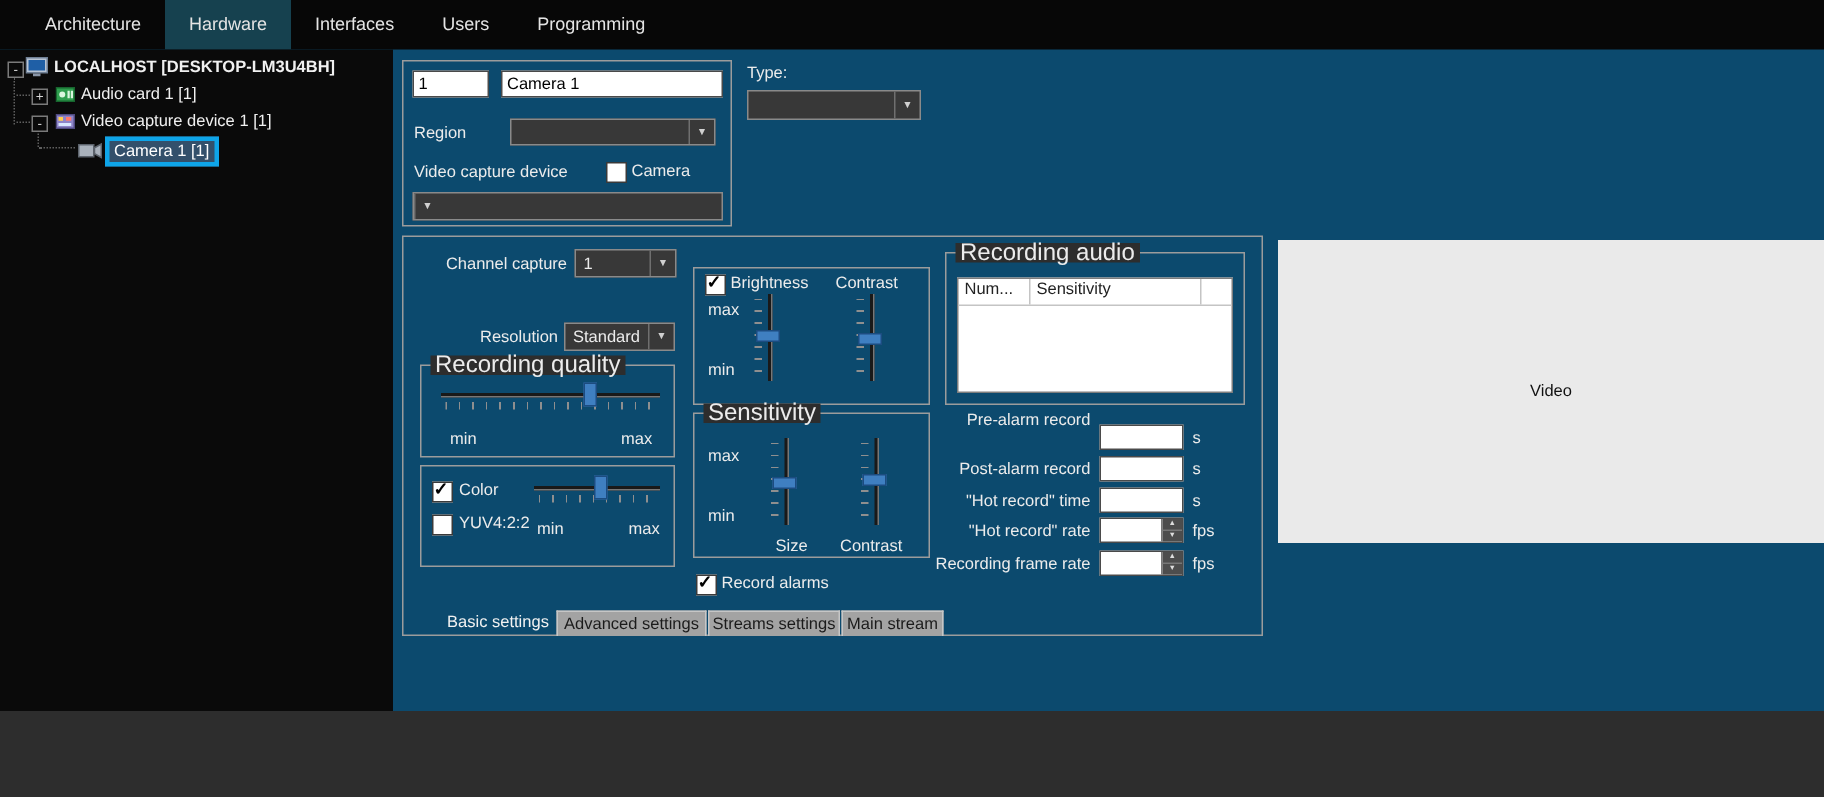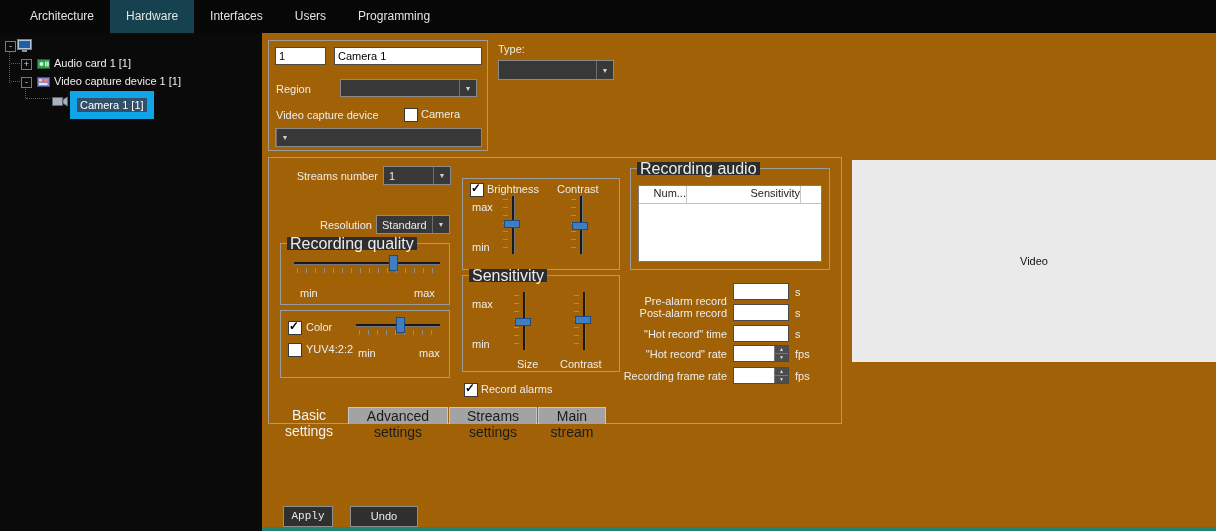--- a/index.html
+++ b/index.html
@@ -1,28 +1,28 @@
 <!DOCTYPE html>
 <html><head>
 <meta charset="utf-8">
 <style>
   html,body{margin:0;padding:0;background:#2d2d2d;}
   body{font-family:"Liberation Sans",sans-serif;}
-  .page{position:relative;width:1216px;height:531px;overflow:hidden;background:#a16207;}
+  .page{position:relative;width:1216px;height:474px;overflow:hidden;background:#0c4a6e;}
 
   
   .nav{position:absolute;left:0;top:0;width:1216px;height:33px;background:#070707;display:flex;align-items:stretch;padding-left:14px;box-sizing:border-box;}
   .nav-tab{color:#e4e4e4;font-size:12px;line-height:33px;padding:0 16px;cursor:default;white-space:nowrap;}
   .nav-tab.active{background:#16414f;}
 
   
   .tree{position:absolute;left:0;top:33px;width:262px;height:498px;background:#0a0a0a;}
   .titem{position:absolute;font-size:11px;color:#f0f0f0;line-height:14px;white-space:nowrap;}
   .titem.bold{font-weight:bold;}
-  .titem.selected{background:#33506b;border:7px solid #0ea5e9;padding:0 3px;color:#fff;}
+  .titem.selected{background:#33506b;border:3px solid #0ea5e9;padding:0 3px;color:#fff;}
   .expander{position:absolute;width:9px;height:9px;background:#0a0a0a;border:1px solid #7a7a7a;color:#d6d6d6;font-size:9px;line-height:8px;text-align:center;box-sizing:content-box;}
   .expander.minus::after{content:"-";}
   .expander.plus::after{content:"+";}
   .connector{position:absolute;}
   .connector.v{width:0;border-left:1px dotted #5f5f5f;}
   .connector.h{height:0;border-top:1px dotted #5f5f5f;}
   .ticon{position:absolute;}
 
   
   .gbox{position:absolute;border:1px solid #9c9c9c;box-sizing:border-box;}
@@ -54,26 +54,26 @@
   .hslider{position:absolute;}
   .hslider .track{position:absolute;left:0;right:0;top:6px;height:2px;background:#191919;border-bottom:1px solid #777;}
   .hslider .ticks{position:absolute;left:3px;right:3px;top:12px;height:5px;background-image:repeating-linear-gradient(to right,#8f8f8f 0,#8f8f8f 1px,transparent 1px,transparent 9px);}
   .hslider .thumb{position:absolute;top:-1px;width:9px;height:16px;background:#3f7fc1;border:1px solid #1c4c80;box-sizing:border-box;}
   .vslider{position:absolute;width:20px;}
   .vslider .track{position:absolute;top:0;bottom:0;left:9px;width:2px;background:#191919;border-right:1px solid #777;}
   .vslider .ticks{position:absolute;top:3px;bottom:3px;left:0;width:5px;background-image:repeating-linear-gradient(to bottom,#8f8f8f 0,#8f8f8f 1px,transparent 1px,transparent 8px);}
   .vslider .thumb{position:absolute;left:1px;width:16px;height:8px;background:#3f7fc1;border:1px solid #1c4c80;box-sizing:border-box;}
 
   
-  .rec-table{position:absolute;background:#fff;border:1px solid #7d7d7d;box-sizing:border-box;text-align:right;}
+  .rec-table{position:absolute;background:#fff;border:1px solid #7d7d7d;box-sizing:border-box;}
   .rec-head{display:flex;height:17px;border-bottom:1px solid #c4c4c4;font-size:11px;color:#222;}
   .rec-col{padding:1px 0 0 4px;border-right:1px solid #c4c4c4;box-sizing:border-box;white-space:nowrap;overflow:hidden;}
 
   
-  .tab{position:absolute;height:17px;line-height:16px;font-size:14px;text-align:center;box-sizing:border-box;cursor:default;}
+  .tab{position:absolute;height:17px;line-height:16px;font-size:11px;text-align:center;box-sizing:border-box;cursor:default;margin-left:23px;}
   .tab.inactive{background:#a3a3a3;color:#1b1b1b;border:1px solid #c6c6c6;border-bottom:none;}
   .tab.active{color:#f2f2f2;}
 
   .videopanel{position:absolute;background:#eaeaea;display:flex;align-items:center;justify-content:center;font-size:11px;color:#111;}
 
   .btn{position:absolute;background:#2f2f2f;border:1px solid #8f8f8f;color:#ececec;font-size:11px;text-align:center;line-height:18px;box-sizing:border-box;cursor:default;}
 
   .teal{position:absolute;background:#1e8573;}
 </style>
 </head>
@@ -97,20 +97,21 @@
     <div class="connector h" style="left:26px;top:65px;width:24px;"></div>
 
     <div class="expander minus" style="left:5px;top:8px;"></div>
     <span class="ticon" style="left:17px;top:5px;">
       <svg width="16" height="13" viewBox="0 0 16 13">
           <rect x="0.5" y="0.5" width="14" height="10" fill="#b8c4d4" stroke="#6f7f94"></rect>
           <rect x="2" y="2" width="11" height="7" fill="#1f5fa6"></rect>
           <rect x="5" y="11" width="5" height="2" fill="#8a96a8"></rect>
         </svg>
     </span>
+    <div class="titem bold" style="left:36px;top:5px;">LOCALHOST [DESKTOP-LM3U4BH]</div>
 
     <div class="expander plus" style="left:21px;top:26px;"></div>
     <span class="ticon" style="left:37px;top:23px;">
       <svg width="13" height="12" viewBox="0 0 13 12">
           <rect x="0.5" y="1.5" width="12" height="9" fill="#2f9e4e" stroke="#17652e"></rect>
           <circle cx="4.5" cy="6" r="2" fill="#d9f7de"></circle>
           <rect x="8" y="3.5" width="1.5" height="5" fill="#d9f7de"></rect>
           <rect x="10.2" y="3.5" width="1.5" height="5" fill="#d9f7de"></rect>
         </svg>
     </span>
@@ -156,21 +157,21 @@
   </div>
 
   <div class="lbl" style="left:498px;top:42px;">Type:</div>
   <div class="select" style="left:498px;top:60px;width:116px;height:20px;">
     <span class="val"></span>
     <span class="arr"></span>
   </div>
 
   <div class="gbox" style="left:268px;top:157px;width:574px;height:267px;"></div>
 
-  <div class="lbl right" style="left:278px;top:169px;width:100px;">Streams number</div>
+  <div class="lbl right" style="left:278px;top:169px;width:100px;">Channel capture</div>
   <div class="select" style="left:383px;top:166px;width:68px;height:19px;">
     <span class="val">1</span>
     <span class="arr"></span>
   </div>
   <div class="lbl right" style="left:268px;top:218px;width:104px;">Resolution</div>
   <div class="select" style="left:376px;top:215px;width:74px;height:19px;">
     <span class="val">Standard</span>
     <span class="arr"></span>
   </div>
 
@@ -239,21 +240,21 @@
   <div class="gbox" style="left:630px;top:168px;width:200px;height:102px;">
     <span class="legend">Recording audio</span>
   </div>
   <div class="rec-table" style="left:638px;top:185px;width:184px;height:77px;">
     <div class="rec-head">
       <div class="rec-col" style="width:48px;">Num...</div>
       <div class="rec-col" style="width:114px;">Sensitivity</div>
     </div>
   </div>
 
-  <div class="lbl right" style="left:598px;top:294px;width:129px;">Pre-alarm record</div>
+  <div class="lbl right" style="left:598px;top:273px;width:129px;">Pre-alarm record</div>
   <div class="tinput" style="left:733px;top:283px;width:56px;height:17px;">
     <input value="" style="">
   </div>
   <div class="lbl" style="left:795px;top:285px;">s</div>
 
   <div class="lbl right" style="left:598px;top:306px;width:129px;">Post-alarm record</div>
   <div class="tinput" style="left:733px;top:304px;width:56px;height:17px;">
     <input value="" style="">
   </div>
   <div class="lbl" style="left:795px;top:306px;">s</div>

